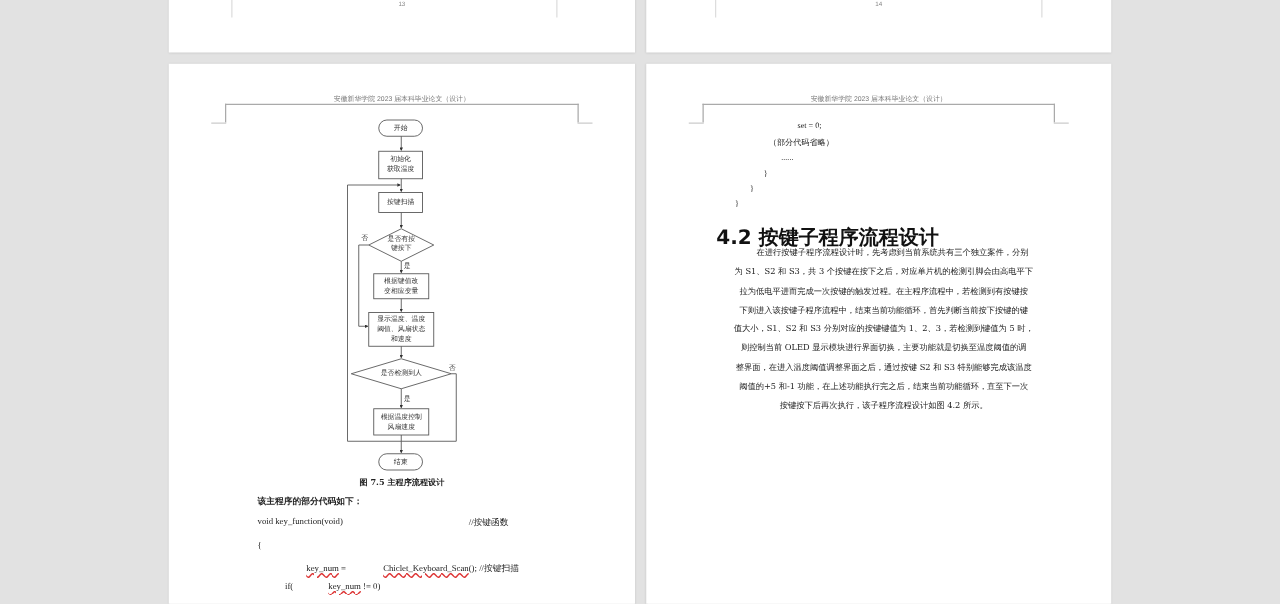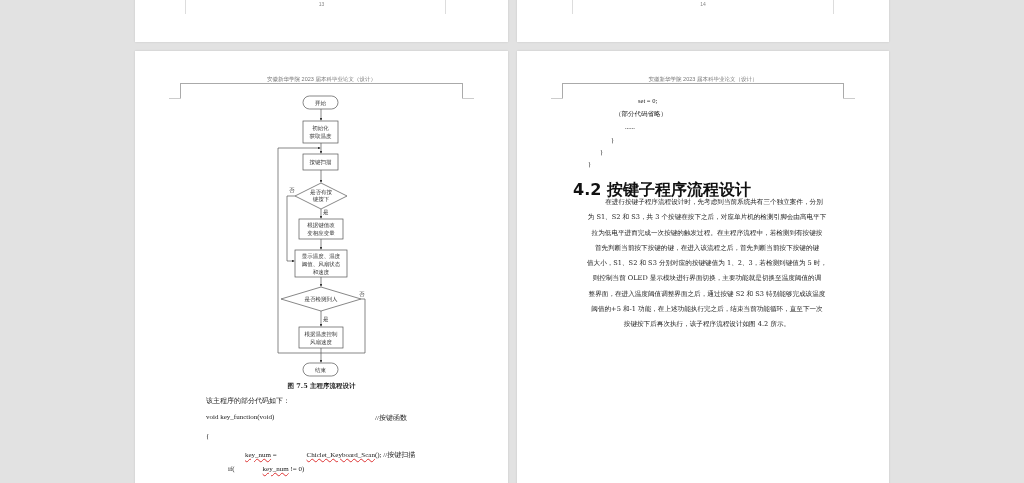--- a/index.html
+++ b/index.html
@@ -148,21 +148,21 @@
     </div>
     <div class="node" style="left:168px;top:312px;width:35px;height:13px;">结束</div>
 
     <div class="lbl" style="left:188px;top:158px;">是</div>
     <div class="lbl" style="left:188px;top:265px;">是</div>
     <div class="lbl" style="left:154px;top:136px;">否</div>
     <div class="lbl" style="left:224px;top:240px;">否</div>
   </div>
 
   <div class="caption">图 7.5 主程序流程设计</div>
-  <div class="body-text" style="left:71px;top:345px;">该主程序的部分代码如下：</div>
+  <div class="body-text" style="left:71px;top:345px;font-weight:bold;">该主程序的部分代码如下：</div>
 
   <div class="code" style="left:71px;top:362px;">void key_function(void)</div>
   <div class="code" style="left:240px;top:362px;">//按键函数</div>
   <div class="code" style="left:71px;top:381px;">{</div>
   <div class="code" style="left:82px;top:399px;"><span class="squig">key_num</span><span> = </span><span class="squig">Chiclet_Keyboard_Scan</span><span>(); //按键扫描</span></div>
   <div class="code" style="left:65px;top:414px;margin-left:28px;"><span>if(</span><span class="squig">key_num</span><span> != 0)</span></div>
   <div class="code" style="left:82px;top:431px;">{</div>
 
 </div>
 
@@ -176,20 +176,20 @@
   <div class="code" style="left:94px;top:85px;font-size:6.5px;">}</div>
   <div class="code" style="left:83px;top:97px;font-size:6.5px;">}</div>
   <div class="code" style="left:71px;top:109px;font-size:6.5px;">}</div>
 
   <div class="section-title">4.2  按键子程序流程设计</div>
 
   <div class="para" style="top:144px;">
     <div class="line" style="padding-left:14px;">在进行按键子程序流程设计时，先考虑到当前系统共有三个独立案件，分别</div>
     <div class="line">为 S1、S2 和 S3，共 3 个按键在按下之后，对应单片机的检测引脚会由高电平下</div>
     <div class="line">拉为低电平进而完成一次按键的触发过程。在主程序流程中，若检测到有按键按</div>
-    <div class="line">首先判断当前按下按键的键，在进入该流程之后，首先判断当前按下按键的键</div>
+    <div class="line">下则进入该按键子程序流程中，结束当前功能循环，首先判断当前按下按键的键</div>
     <div class="line">值大小，S1、S2 和 S3 分别对应的按键键值为 1、2、3，若检测到键值为 5 时，</div>
     <div class="line">则控制当前 OLED 显示模块进行界面切换，主要功能就是切换至温度阈值的调</div>
     <div class="line">整界面，在进入温度阈值调整界面之后，通过按键 S2 和 S3 特别能够完成该温度</div>
     <div class="line">阈值的+5 和-1 功能，在上述功能执行完之后，结束当前功能循环，直至下一次</div>
     <div class="line">按键按下后再次执行，该子程序流程设计如图 4.2 所示。</div>
   </div>
 </div>
 
 </body></html>

